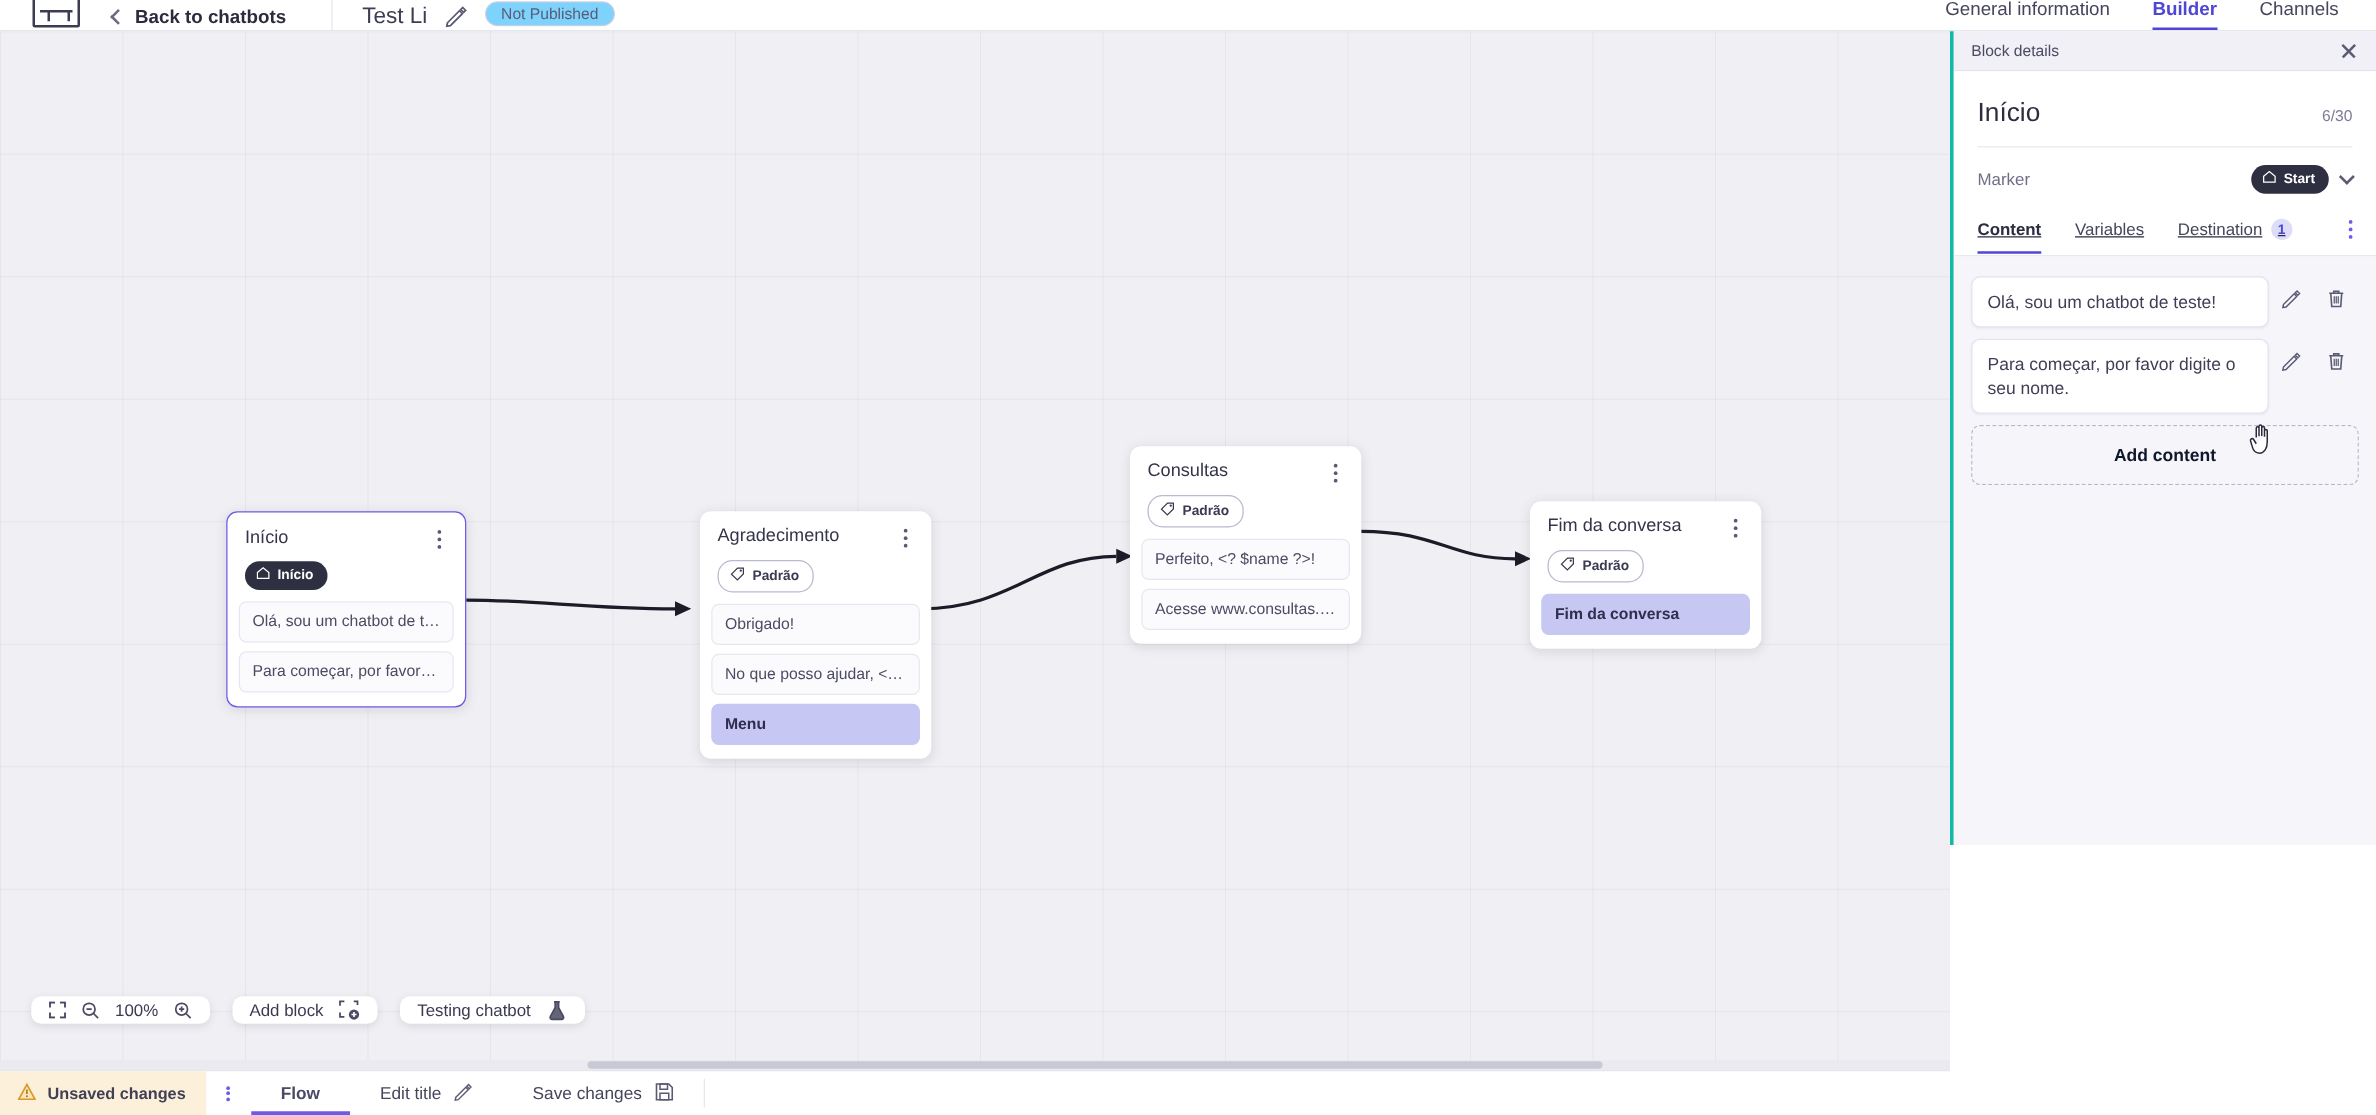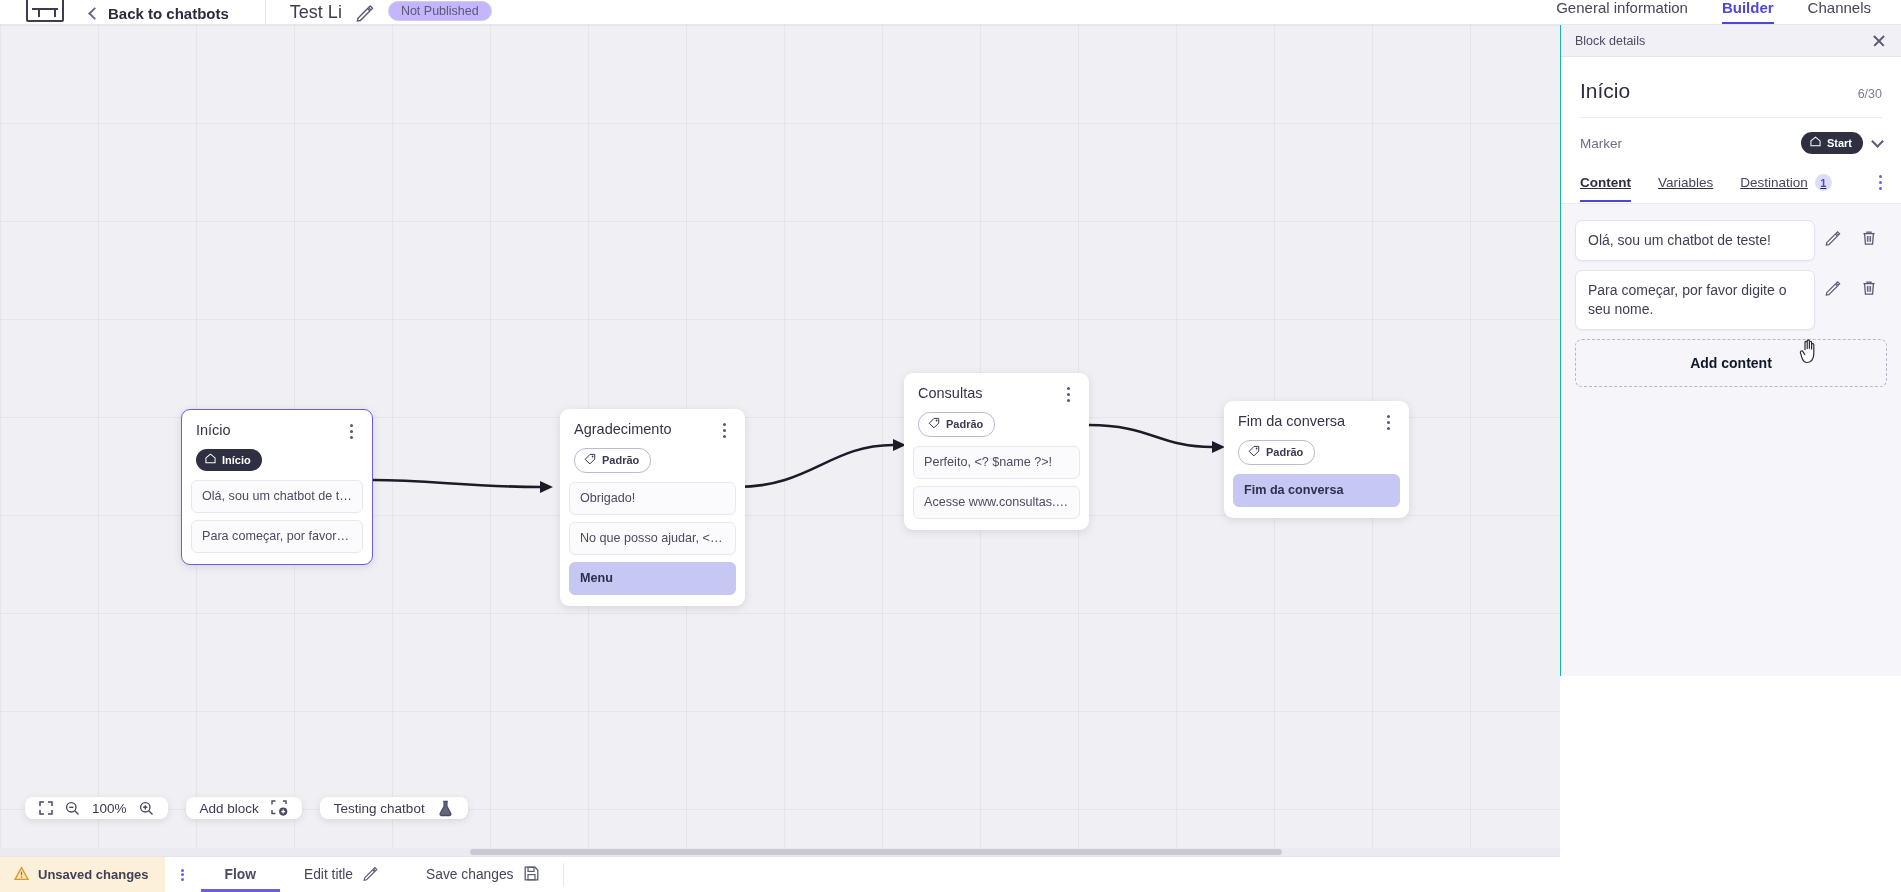--- a/index.html
+++ b/index.html
@@ -49,21 +49,21 @@
   }
   .bot-title {
     font-size: 18px; color: #3c3c52; padding-bottom: 2px; align-self: flex-end;
     line-height: 20px;
   }
   .pencil-ico { width: 18px; height: 18px; margin: 0 14px 2px 14px; align-self: flex-end; }
   .pencil-ico svg { display: block; }
   .badge-notpub {
     align-self: flex-end; margin-bottom: 3px;
     border: 1px solid #cfcfe3; border-radius: 11px;
-    background: #c4b5fd; color: #5b5b78;
+    background: #7dd3fc; color: #5b5b78;
     font-size: 12.5px; padding: 3px 12px 4px 12px; line-height: 13px;
     overflow: hidden; height: 20px;
   }
 
   
   .main-tabs {
     position: absolute; right: 30px; top: 0; height: 25px;
     display: flex; align-items: flex-end; gap: 34px;
   }
   .main-tab {
@@ -141,21 +141,21 @@
   }
   .bb-item.active { color: #4a4a66; font-weight: bold; }
   .bb-item.active:after {
     content: ""; position: absolute; left: 0; right: 0; bottom: 0; height: 3px; background: #6b5ce7;
   }
   .bb-sep { width: 1px; background: #e6e6ee; margin: 6px 0; }
 
   
   .panel {
     position: absolute; right: 0; top: 25px; width: 341px; height: 651px;
-    background: #f7f7fb; border-left: 1px solid #14b8a6;
+    background: #f7f7fb; border-left: 3px solid #14b8a6;
     display: flex; flex-direction: column;
   }
   .panel-head {
     height: 32px; background: #f0f0f6; border-bottom: 1px solid #e4e4ee;
     display: flex; align-items: center; justify-content: space-between; padding: 0 14px;
   }
   .panel-head-title { font-size: 12.5px; color: #4b4b63; }
   .close-x { width: 16px; height: 16px; cursor: pointer; position: relative; }
   .close-x:before, .close-x:after {
     content: ""; position: absolute; left: 1px; top: 7px; width: 14px; height: 1.6px; background: #5a5a74;
@@ -305,21 +305,21 @@
           <span>Padrão</span>
         </div>
       </div>
       <div class="block-body">
         <div class="msg">Obrigado!</div>
         <div class="msg">No que posso ajudar, &lt;? $name ...</div>
         <div class="msg highlight">Menu</div>
       </div>
     </div>
 
-    <div class="block" style="left:904px; top:348px; width:185px;">
+    <div class="block" style="left:904px; top:332px; width:185px;">
       <div class="block-head">
         <div class="block-title-row">
           <div class="block-title">Consultas</div>
           <div class="kebab">
               <i></i>
               <i></i>
               <i></i>
             </div>
         </div>
         <div class="chip padrao">

